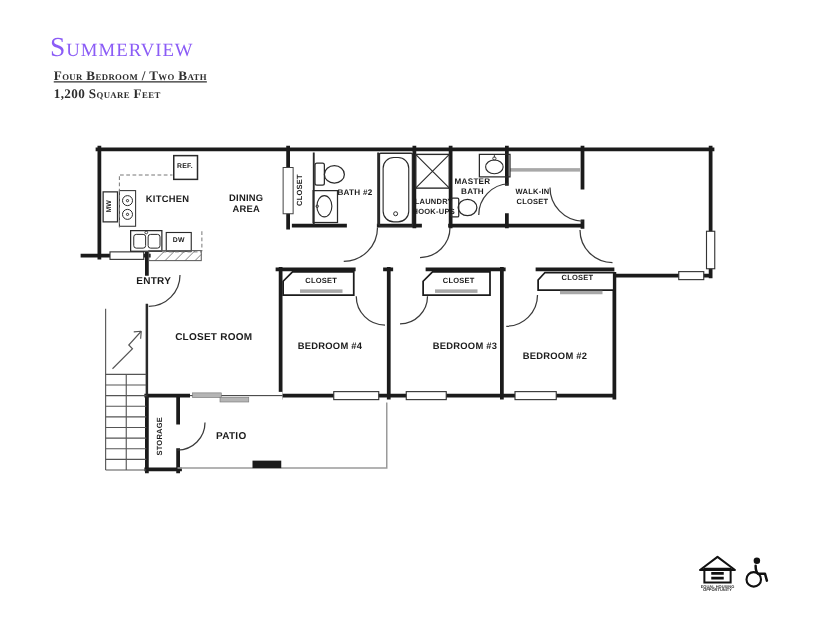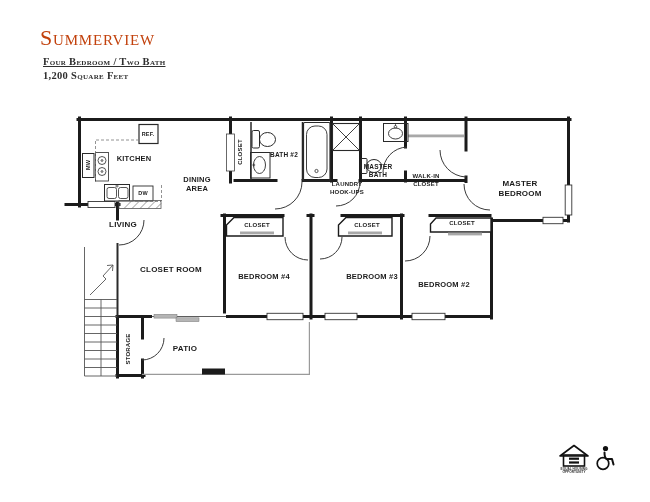--- a/index.html
+++ b/index.html
@@ -1,29 +1,29 @@
 <!DOCTYPE html>
 <html><head>
 <meta charset="utf-8">
 <style>
   html,body{margin:0;padding:0;background:#fff;}
   .page{position:relative;width:650px;height:502px;background:#fff;overflow:hidden;
         font-family:"Liberation Sans",sans-serif;}
   .title{position:absolute;left:40px;top:27px;
          font:400 22px/1 "Liberation Serif",serif;font-variant:small-caps;
-         letter-spacing:.8px;color:#c2410c;}
+         letter-spacing:.8px;color:#8b5cf6;}
   .sub{position:absolute;left:43px;
        font:700 10.5px/1 "Liberation Serif",serif;font-variant:small-caps;
        letter-spacing:.3px;color:#2e2e2e;}
   .sub1{top:57px;text-decoration:underline;} .sub2{top:71px;}
   .plan-svg{position:absolute;left:0;top:0;}
   .lbl{position:absolute;transform:translate(-50%,-50%);
        font:700 7.5px/1.25 "Liberation Sans",sans-serif;color:#1b1b1b;
        text-align:center;white-space:nowrap;letter-spacing:.2px;}
-  .wrap{white-space:normal;margin-top:21px;}
+  .wrap{white-space:normal;}
   .v{transform:translate(-50%,-50%) rotate(-90deg);}
   .disclaimer{position:absolute;right:8px;top:471px;width:420px;text-align:right;
        font:400 7.5px/1.1 "Liberation Serif",serif;color:#222;}
   .eho-txt{position:absolute;transform:translate(-50%,0);
        font:700 3.2px/0.95 "Liberation Sans",sans-serif;color:#333;
        text-align:center;width:30px;}
 </style>
 </head>
 <body>
 
@@ -181,30 +181,29 @@
     </g>
     <g>
       <circle cx="605.5" cy="448.5" r="2.6" fill="#111"></circle>
       <path d="M604.5,452.5 c0,3 0,5 2,6.5 l5.5,0 l1.5,5.5" stroke="#111" stroke-width="2" fill="none" stroke-linecap="round" stroke-linejoin="round"></path>
       <circle cx="603" cy="463.5" r="5.8" stroke="#111" stroke-width="1.7" fill="none"></circle>
     </g>
   </svg>
 
   <div class="lbl" style="left:134px;top:159px;font-size:7.5px">KITCHEN</div>
   <div class="lbl wrap" style="left:197px;top:163px;width:46px;font-size:7.5px">DINING AREA</div>
-  <div class="lbl" style="left:123px;top:225px;font-size:8px">LIVING</div>
+  <div class="lbl" style="left:123px;top:225px;font-size:8px">ENTRY</div>
   <div class="lbl" style="left:171px;top:270px;font-size:8px">CLOSET ROOM</div>
   <div class="lbl" style="left:185px;top:349px;font-size:8px">PATIO</div>
   <div class="lbl v" style="left:129px;top:349px;font-size:6px">STORAGE</div>
   <div class="lbl v" style="left:241px;top:152px;font-size:6px">CLOSET</div>
   <div class="lbl" style="left:284px;top:155px;font-size:6.5px">BATH #2</div>
   <div class="lbl wrap" style="left:347px;top:167px;width:36px;font-size:6px">LAUNDRY HOOK-UPS</div>
   <div class="lbl wrap" style="left:378px;top:150px;width:36px;font-size:6.5px">MASTER BATH</div>
   <div class="lbl wrap" style="left:426px;top:159px;width:38px;font-size:6px">WALK-IN CLOSET</div>
-  <div class="lbl wrap" style="left:520px;top:168px;width:66px;font-size:8px">MASTER BEDROOM</div>
   <div class="lbl" style="left:264px;top:277px;font-size:7.5px">BEDROOM #4</div>
   <div class="lbl" style="left:372px;top:277px;font-size:7.5px">BEDROOM #3</div>
   <div class="lbl" style="left:444px;top:285px;font-size:7.5px">BEDROOM #2</div>
   <div class="lbl" style="left:257px;top:226px;font-size:6px">CLOSET</div>
   <div class="lbl" style="left:367px;top:226px;font-size:6px">CLOSET</div>
   <div class="lbl" style="left:462px;top:224px;font-size:6px">CLOSET</div>
   <div class="lbl" style="left:148px;top:134px;font-size:5.5px">REF.</div>
   <div class="lbl v" style="left:88px;top:165px;font-size:5.5px">MW</div>
   <div class="lbl" style="left:143px;top:193px;font-size:5.5px">DW</div>
 

